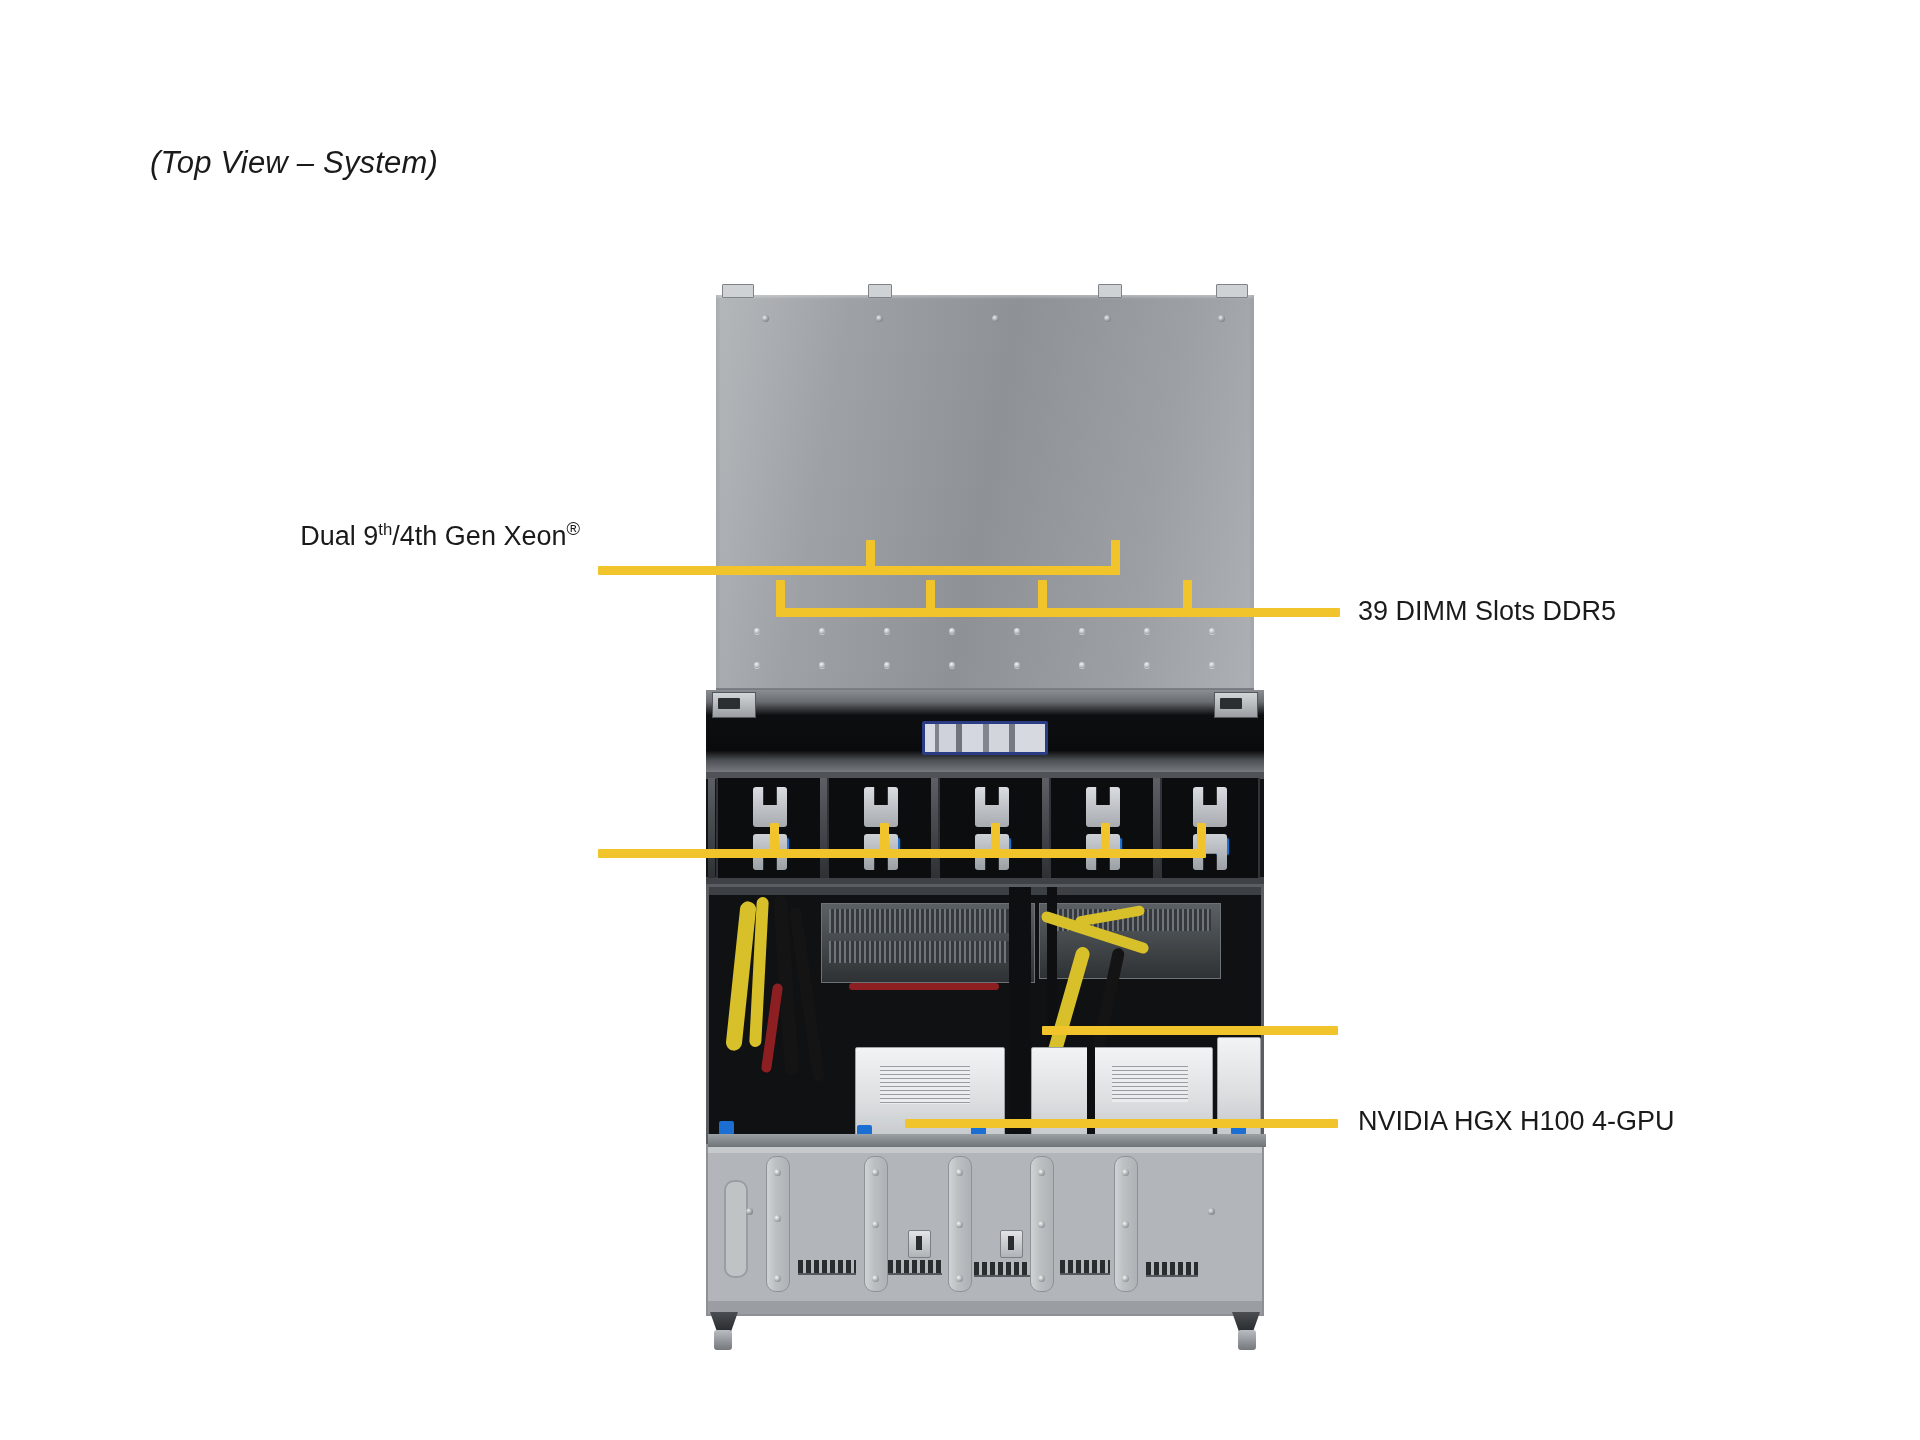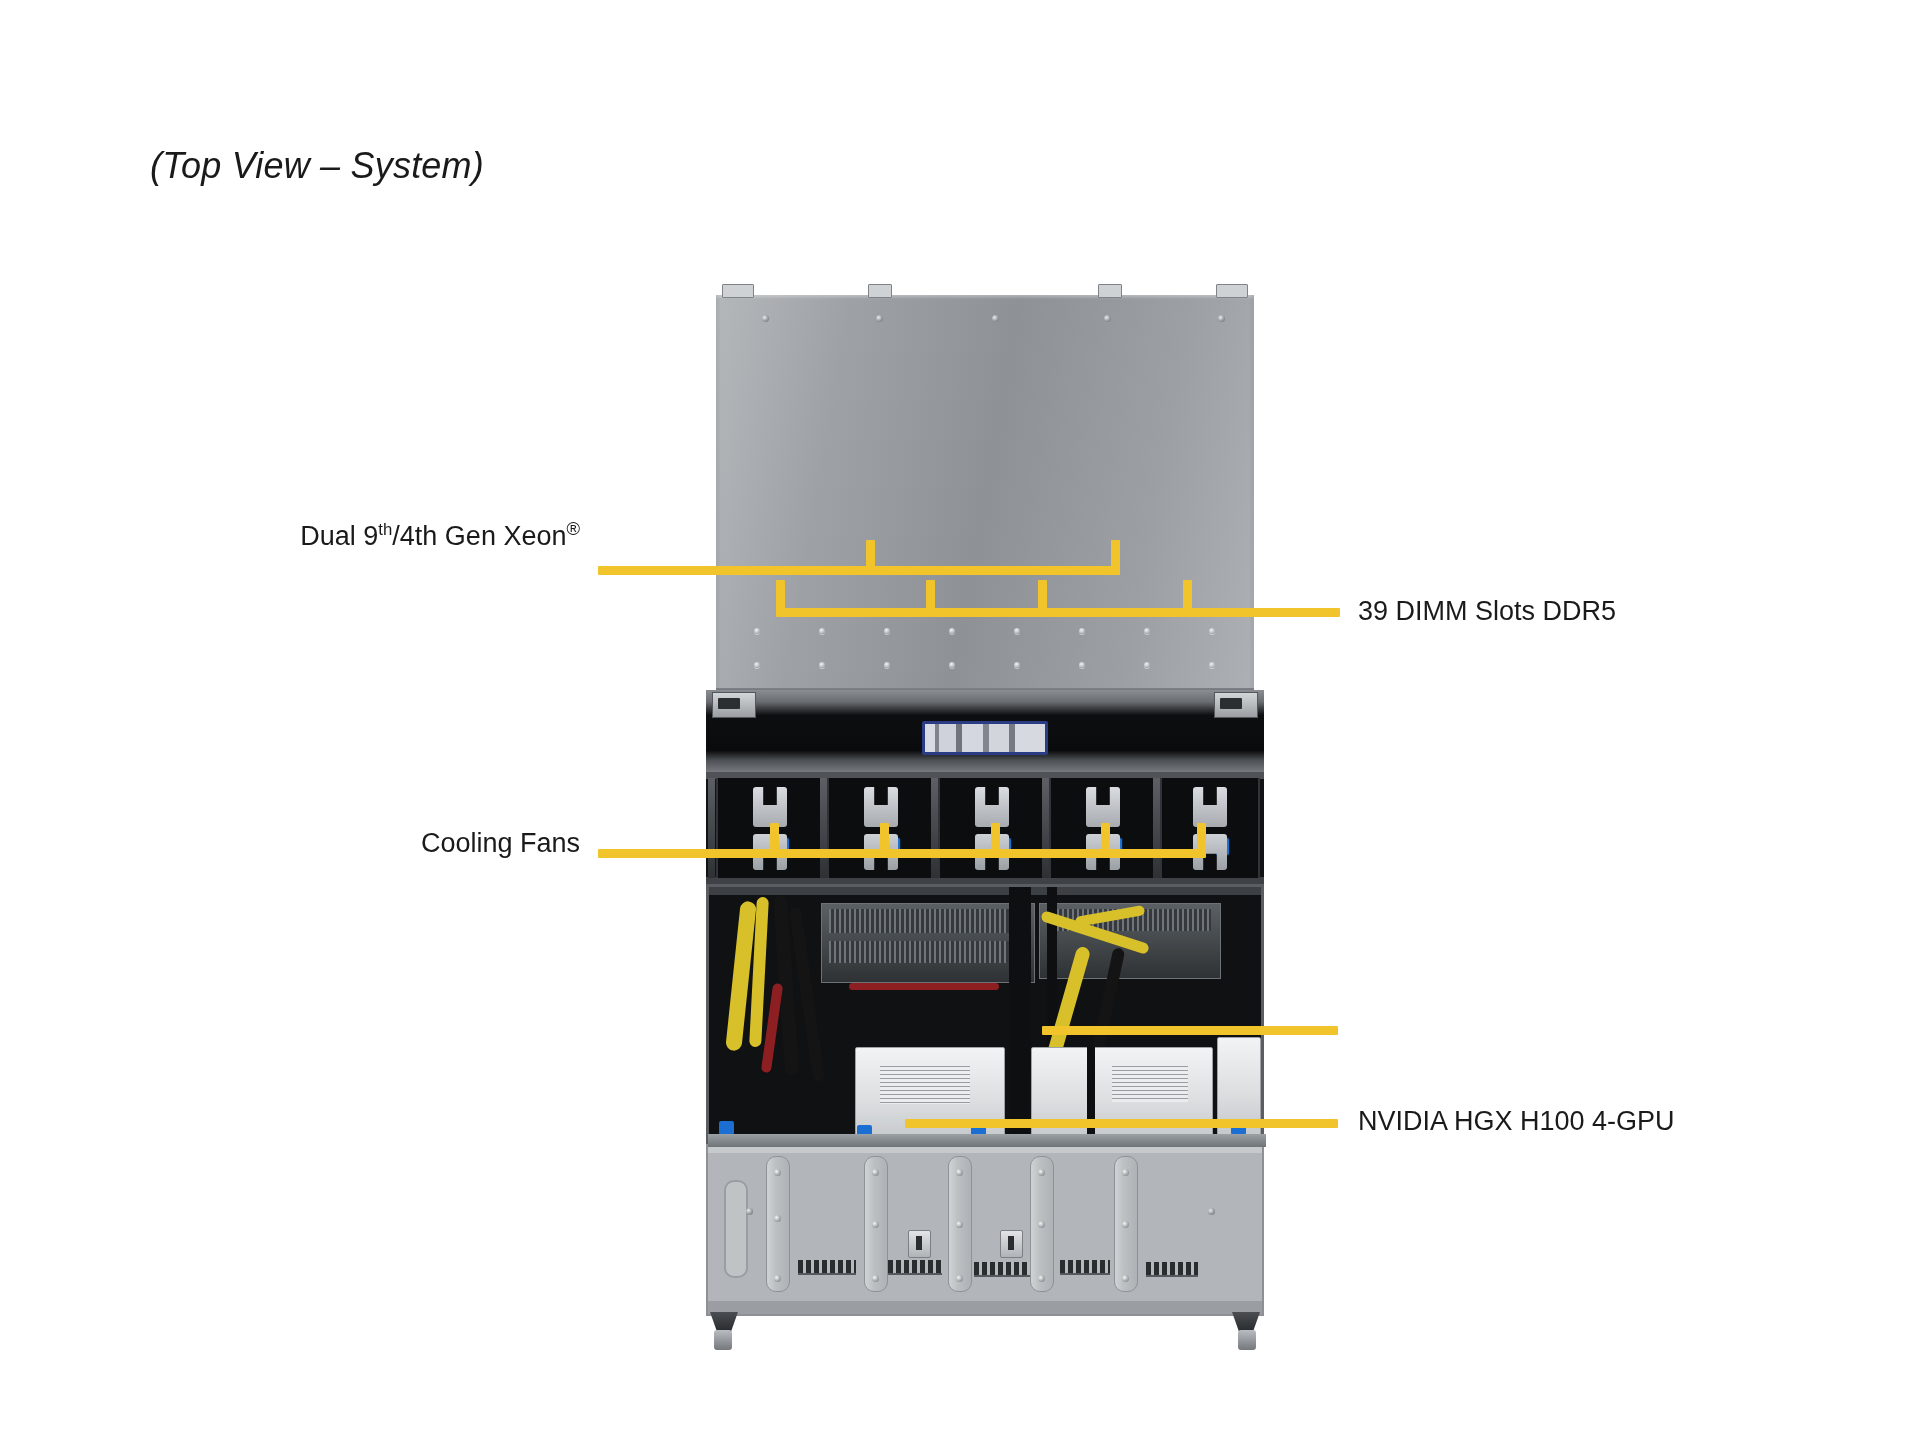--- a/index.html
+++ b/index.html
@@ -6,21 +6,21 @@
   body{
     width:1920px;height:1440px;background:#ffffff;
     font-family:"Liberation Sans", sans-serif;
     position:relative;overflow:hidden;
   }
   .stage{position:absolute;left:0;top:0;width:1920px;height:1440px;}
 
   
   .view-title{
     position:absolute;left:150px;top:145px;
-    font-style:italic;font-size:36px;color:#1a1a1a;
+    font-style:italic;font-size:31px;color:#1a1a1a;
     letter-spacing:.2px;white-space:nowrap;
   }
 
   
   .callout-label{position:absolute;font-size:27px;color:#1a1a1a;line-height:1.33;white-space:nowrap;}
   .callout-label.right-al{text-align:right;}
   .callout-label sup{font-size:.62em;vertical-align:super;line-height:0;}
   .reg{font-size:.68em;vertical-align:super;line-height:0;}
 
   
@@ -299,19 +299,18 @@
 
   <div class="callout-label right-al" style="left:140px;top:519px;width:440px;">
     <div>
       <span>Dual 9</span><sup>th</sup><span>/4th Gen Xeon</span><span class="reg">®</span>
     </div>
   </div>
 
   <div class="callout-label" style="left:1358px;top:594px;">39 DIMM Slots DDR5</div>
 
   <div class="callout-label right-al" style="left:140px;top:826px;width:440px;">
-    <div>Cooling Fans</div>
   </div>
 
 
   <div class="callout-label" style="left:1358px;top:1104px;">NVIDIA HGX H100 4-GPU</div>
 
 </div>
 
 </body></html>

